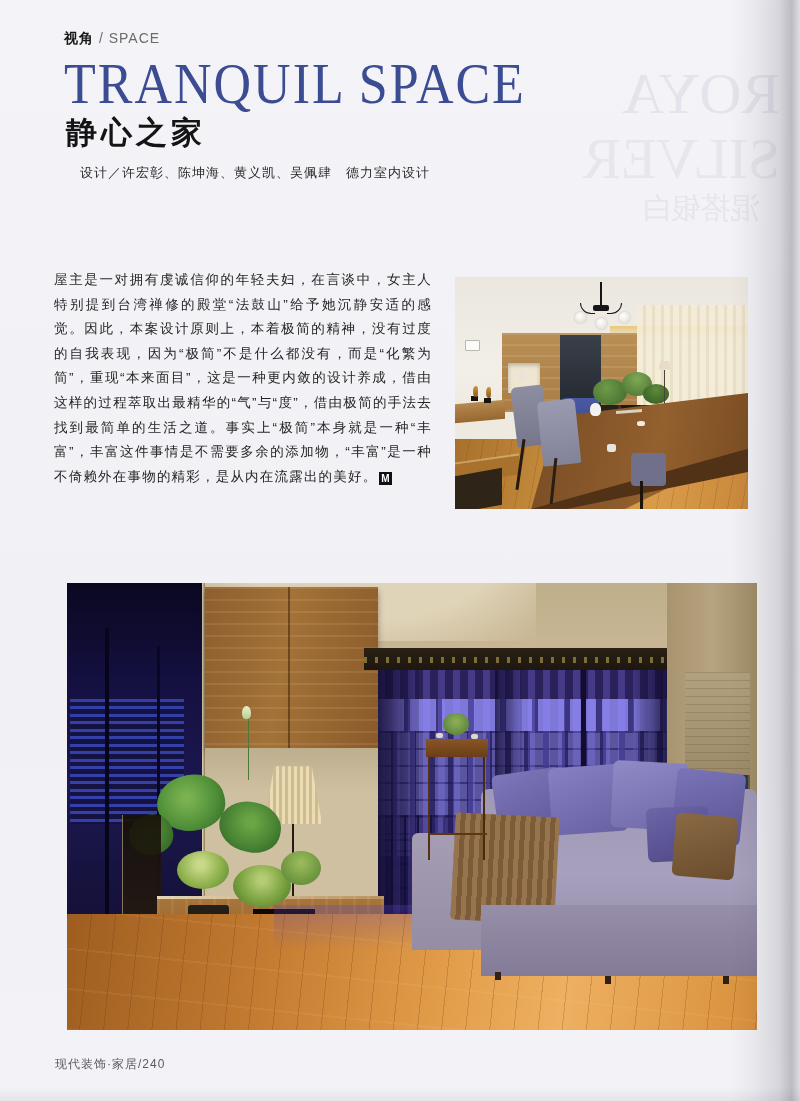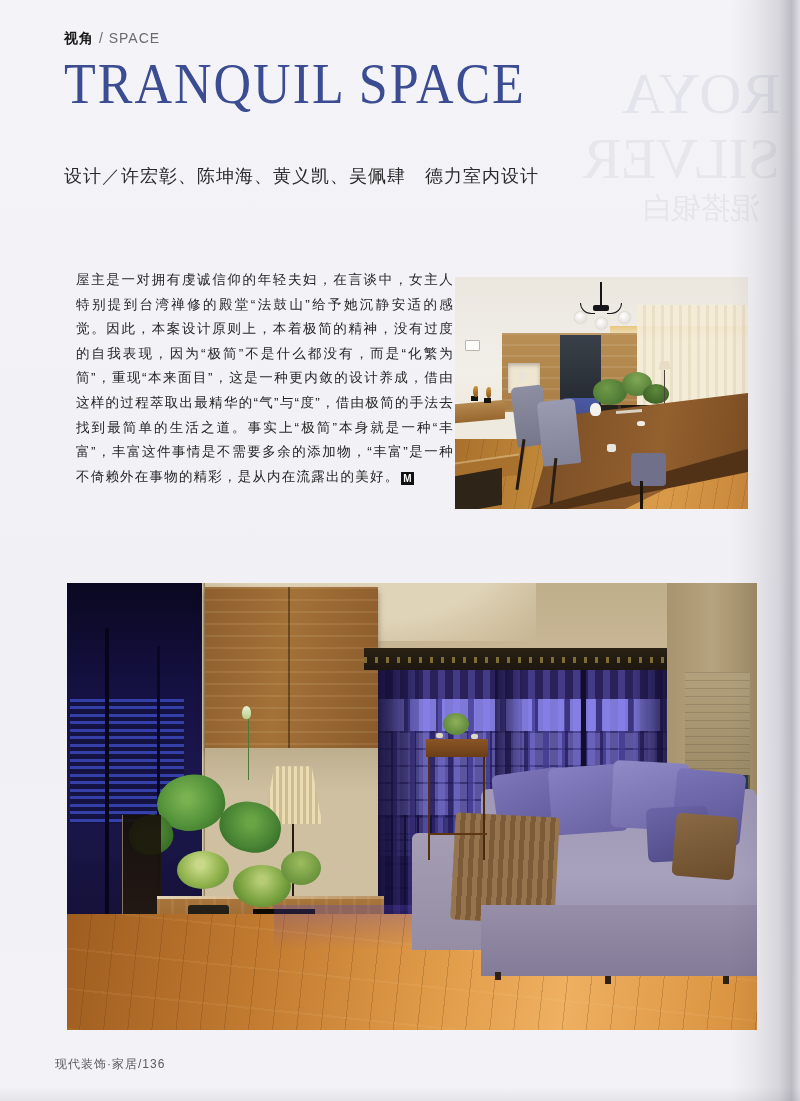--- a/index.html
+++ b/index.html
@@ -17,29 +17,29 @@
   
   #section-head{left:64px;top:30px;font-size:14px;color:#1a1a1a;letter-spacing:1px;}
   #section-head .zh{font-weight:bold;}
   #section-head .en{color:#6b6b6b;font-weight:normal;}
   
   #title-en{left:64px;top:52px;font-family:"Liberation Serif",serif;
         font-size:52px;color:#3b4c92;letter-spacing:2px;font-weight:500;
         transform:scaleY(1.08);transform-origin:left top;white-space:nowrap;}
   #title-zh{left:66px;top:112px;font-family:"Liberation Serif",serif;
         font-size:31px;color:#141414;letter-spacing:4px;font-weight:600;}
-  #credits{left:64px;top:164px;font-size:18px;color:#2b2b2b;letter-spacing:1px;}
+  #credits{left:80px;top:164px;font-size:13px;color:#2b2b2b;letter-spacing:1px;}
   
   .ghost{font-family:"Liberation Serif",serif;transform:scaleX(-1);
         pointer-events:none;white-space:nowrap;}
   #ghost1{left:560px;top:60px;font-size:58px;color:rgba(90,100,150,0.10);width:220px;text-align:left;}
   #ghost2{left:540px;top:125px;font-size:58px;color:rgba(110,110,140,0.09);width:240px;text-align:left;}
   #ghost3{left:600px;top:188px;font-size:30px;color:rgba(120,120,135,0.10);width:160px;}
   
-  #body-text{left:76px;top:268px;width:378px;font-size:13.5px;line-height:24.6px;
+  #body-text{left:54px;top:268px;width:378px;font-size:13.5px;line-height:24.6px;
         color:#262626;text-align:justify;letter-spacing:1.2px;}
   #end-marker{display:inline-block;width:13px;height:13px;background:#111;color:#fff;
         font-size:10px;font-weight:bold;text-align:center;line-height:13px;
         vertical-align:-1px;margin-left:2px;}
   
   #footer{left:55px;top:1056px;font-size:12px;color:#5a5a5f;letter-spacing:1px;}
   
   #photo-top{left:455px;top:277px;width:293px;height:232px;overflow:hidden;
         background:linear-gradient(180deg,#ebe7df 0%,#f2efe8 40%,#efeadf 60%);}
   .pt{position:absolute;}
@@ -237,20 +237,21 @@
   <div id="section-head" class="abs">
     <span class="zh">视角</span>
     <span class="en">/ SPACE</span>
   </div>
 
   <div id="ghost1" class="abs ghost">ROYA</div>
   <div id="ghost2" class="abs ghost">SILVER</div>
   <div id="ghost3" class="abs ghost">混搭银白</div>
 
   <div id="title-en" class="abs">TRANQUIL SPACE</div>
+  <div id="title-zh" class="abs">静心之家</div>
   <div id="credits" class="abs">设计／许宏彰、陈坤海、黄义凯、吴佩肆　德力室内设计</div>
 
   <div id="body-text" class="abs"><span>屋主是一对拥有虔诚信仰的年轻夫妇，在言谈中，女主人特别提到台湾禅修的殿堂“法鼓山”给予她沉静安适的感觉。因此，本案设计原则上，本着极简的精神，没有过度的自我表现，因为“极简”不是什么都没有，而是“化繁为简”，重现“本来面目”，这是一种更内敛的设计养成，借由这样的过程萃取出最精华的“气”与“度”，借由极简的手法去找到最简单的生活之道。事实上“极简”本身就是一种“丰富”，丰富这件事情是不需要多余的添加物，“丰富”是一种不倚赖外在事物的精彩，是从内在流露出的美好。</span><span id="end-marker">M</span>
   </div>
 
   <div id="photo-top" class="abs">
     <div id="pt-cove" class="pt"></div>
     <div id="pt-curtain" class="pt"></div>
     <div id="pt-cab" class="pt"></div>
     <div id="pt-cab-dark" class="pt"></div>
@@ -361,17 +362,17 @@
     <div id="pb-f3" class="pb pb-foot"></div>
     <div id="pb-stable-top" class="pb"></div>
     <div id="pb-stable-l1" class="pb"></div>
     <div id="pb-stable-l2" class="pb"></div>
     <div id="pb-stable-sh" class="pb"></div>
     <div id="pb-splant" class="pb"></div>
     <div id="pb-cupA" class="pb pb-cup"></div>
     <div id="pb-cupB" class="pb pb-cup"></div>
   </div>
 
-  <div id="footer" class="abs">现代装饰·家居/136</div>
+  <div id="footer" class="abs">现代装饰·家居/240</div>
 
   <div id="edge-shadow" class="abs"></div>
   <div id="bottom-shadow" class="abs"></div>
 </div>
 
 </body></html>

